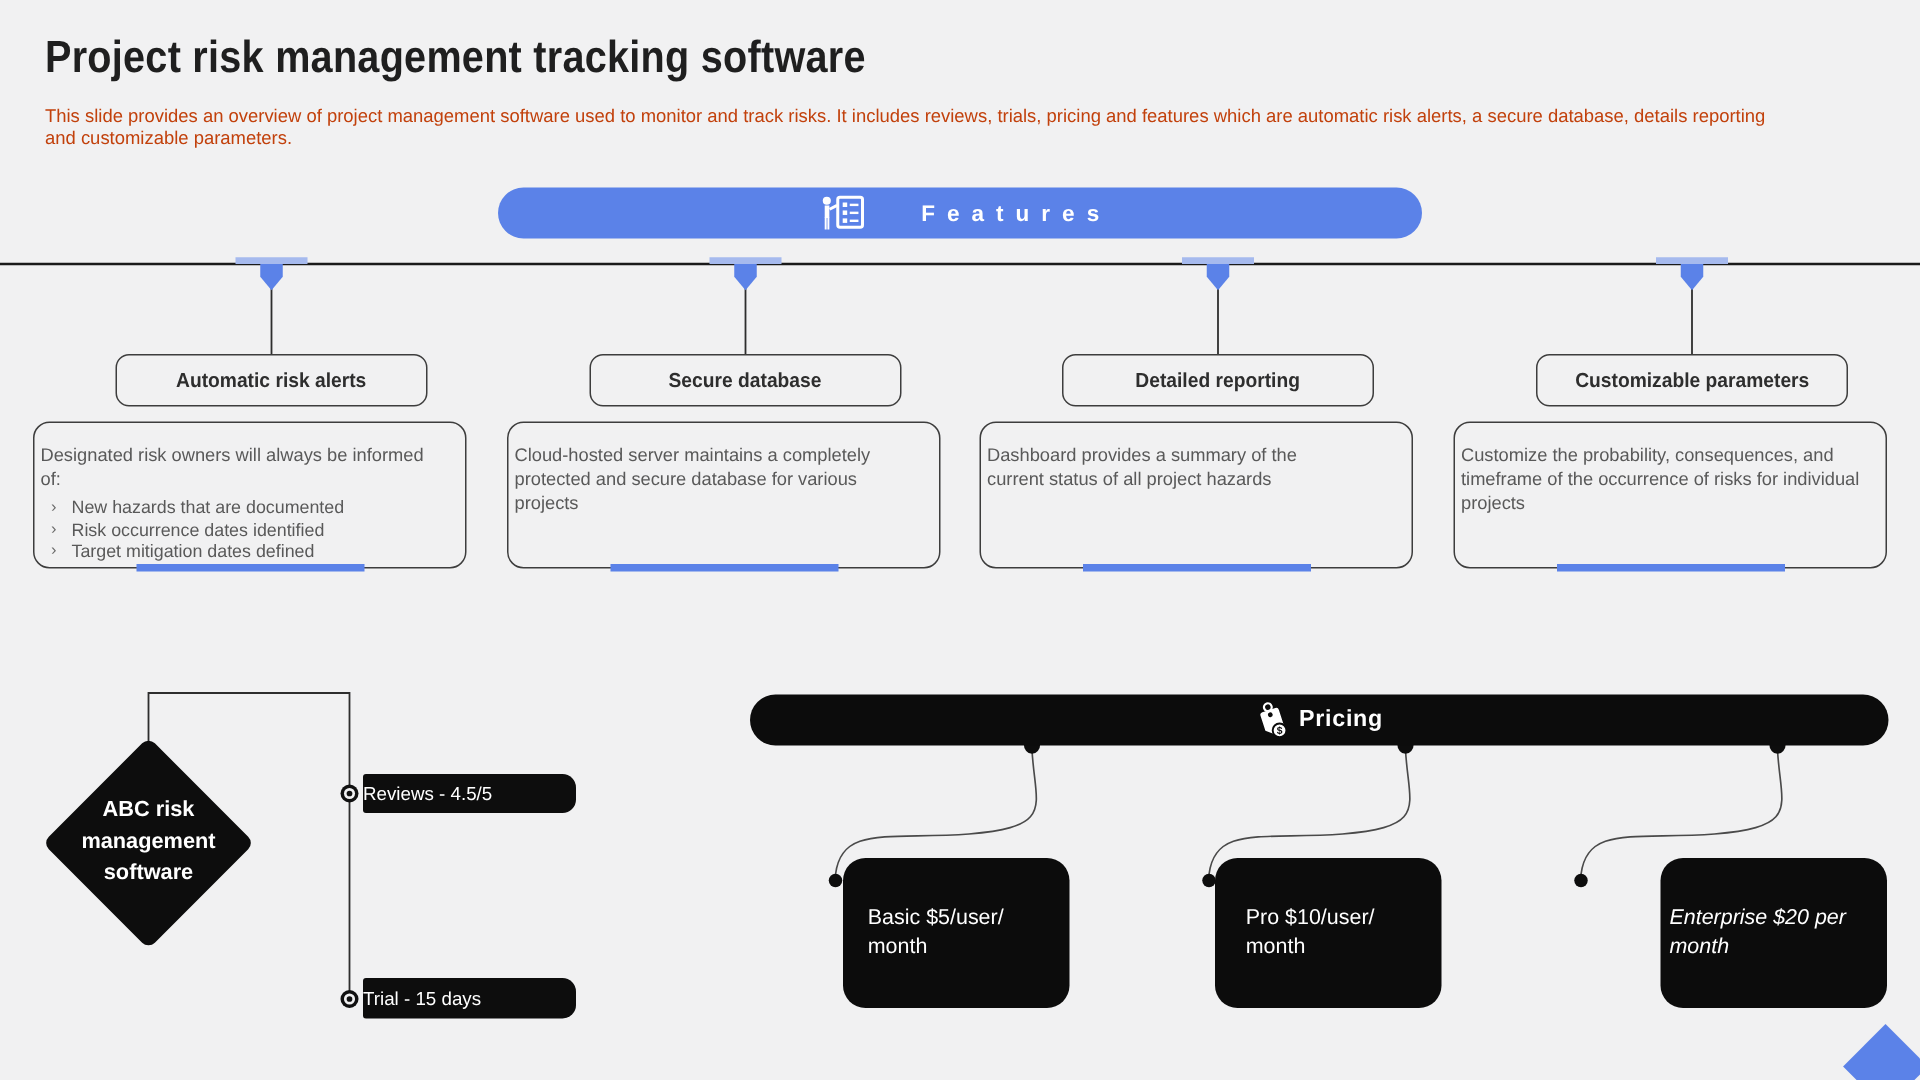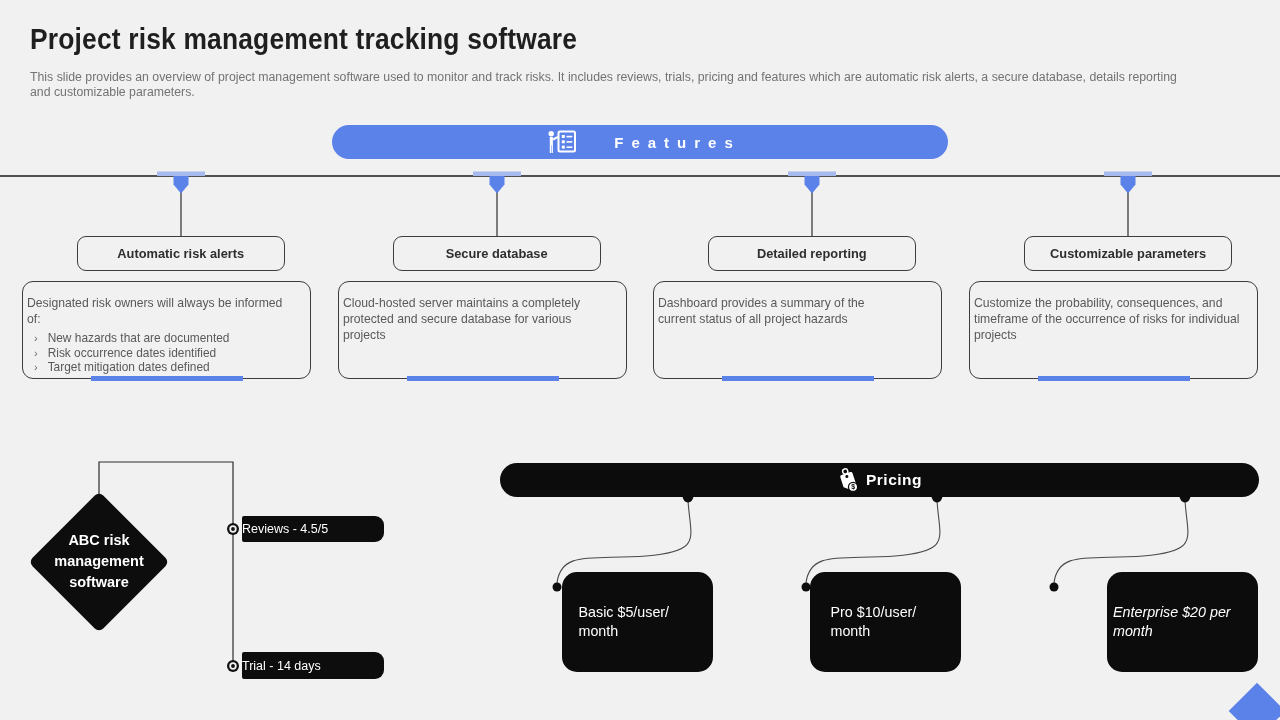--- a/index.html
+++ b/index.html
@@ -8,21 +8,21 @@
     background:#f1f1f2;font-family:"Liberation Sans",sans-serif;
   }
   .svg-layer{position:absolute;left:0;top:0;width:1280px;height:720px;z-index:1;pointer-events:none;}
   .layer{position:absolute;z-index:2;}
 
   .title{
     left:30px;top:22px;font-size:30px;font-weight:bold;color:#1f1f1f;
     transform:scaleX(.88);transform-origin:left top;white-space:nowrap;letter-spacing:.2px;
   }
   .subtitle{
-    left:30px;top:70px;width:1150px;font-size:12.3px;line-height:14.5px;color:#737373;
+    left:30px;top:70px;width:1150px;font-size:12.3px;line-height:14.5px;color:#c2410c;
   }
 
   .features-pill{
     left:332px;top:125px;width:616px;height:34px;border-radius:17px;
     background:#5b82e8;display:flex;align-items:center;justify-content:center;gap:37px;
   }
   .features-pill .pill-label{
     color:#fff;font-weight:bold;font-size:15px;letter-spacing:8px;margin-right:-8px;
   }
 
@@ -210,21 +210,21 @@
     <div class="accent-bar"></div>
   </div>
 
   <div class="layer diamond-shape"></div>
   <div class="layer diamond-label">ABC risk management software</div>
 
   <div class="layer stat-label stat-reviews">
     <span>Reviews - 4.5/5</span>
   </div>
   <div class="layer stat-label stat-trial">
-    <span>Trial - 14 days</span>
+    <span>Trial - 15 days</span>
   </div>
 
   <div class="layer pricing-pill">
     <svg width="22" height="26" viewBox="0 0 24 28">
       <g transform="rotate(-18 12 14)">
         <circle cx="12" cy="4.2" r="2.8" fill="none" stroke="#fff" stroke-width="1.6"></circle>
         <path d="M7,6.5 h10 a2,2 0 0 1 2,2 v11.5 l-7,5.5 -7,-5.5 V8.5 a2,2 0 0 1 2,-2 z" fill="#fff"></path>
         <circle cx="12" cy="10" r="1.7" fill="#0c0c0c"></circle>
       </g>
       <circle cx="17.5" cy="21.5" r="5" fill="#fff" stroke="#0c0c0c" stroke-width="1.4"></circle>

